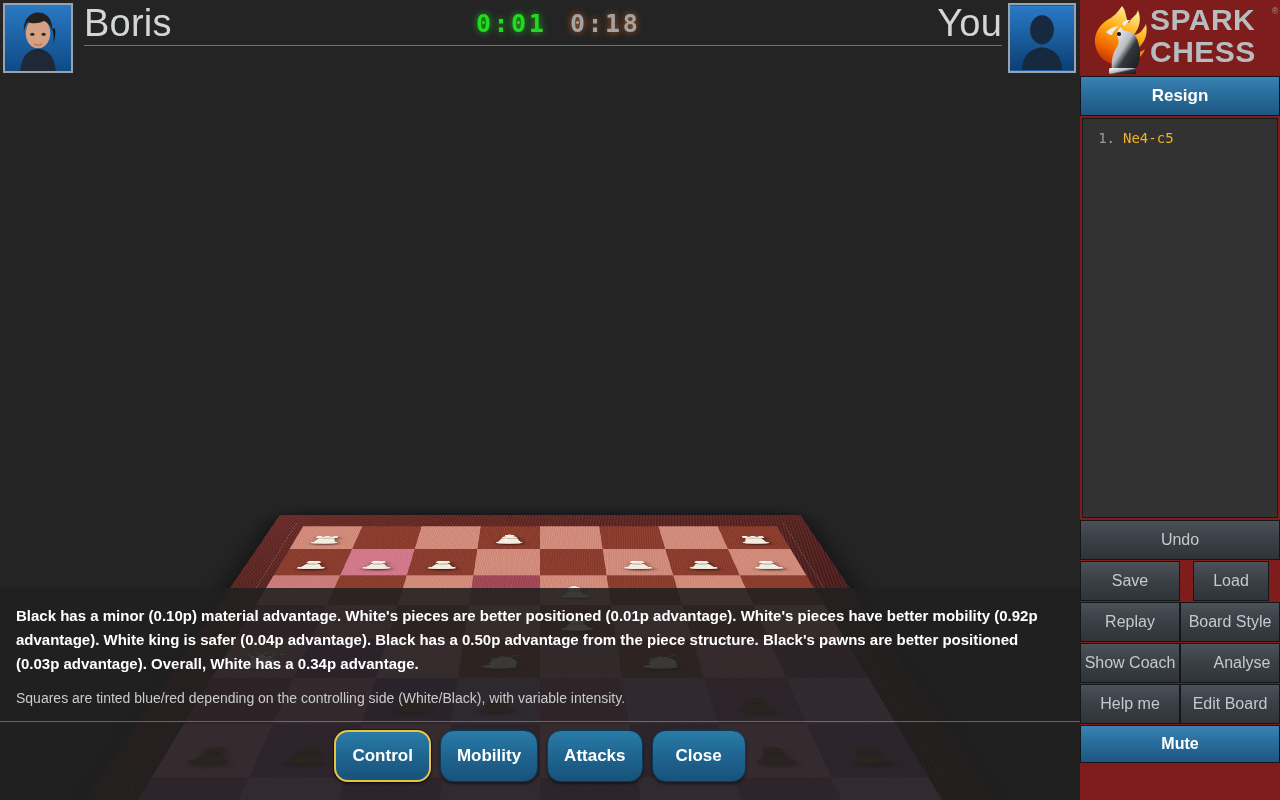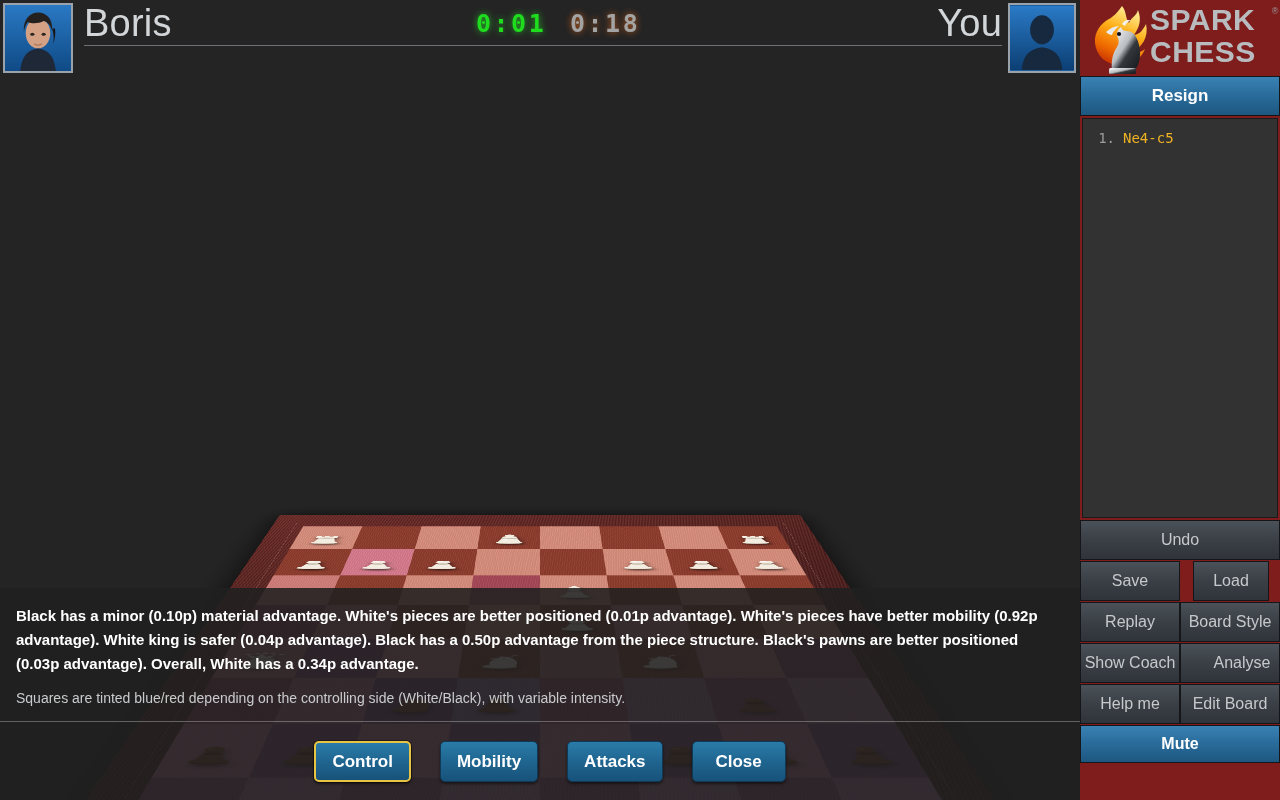--- a/index.html
+++ b/index.html
@@ -167,30 +167,29 @@
     position: absolute; left: 0; bottom: 78px;
     width: 1080px; height: 1px;
     background: rgba(190,190,190,.42);
   }
   #analysis-buttons {
     position: absolute; left: 0; bottom: 18px;
     width: 1080px;
     display: flex; justify-content: center; gap: 9px;
   }
   .abtn {
-    height: 41px; min-width: 94px;
+    height: 52px; min-width: 94px;
     padding: 0 16px;
     border: 1px solid #0e3a57;
-    border-radius: 5px;
+    border-radius: 14px;
     background: linear-gradient(180deg, #2a7ba8 0%, #1f6590 50%, #17527a 100%);
     color: #ffffff; font-size: 17px; font-weight: 700;
     font-family: "Liberation Sans", sans-serif;
     cursor: pointer;
     box-shadow: 0 2px 3px rgba(0,0,0,.5);
-    margin-left: 20px;
   }
   .abtn.selected {
     border: 2px solid #e8c445;
     box-shadow: 0 0 0 1px rgba(0,0,0,.4), 0 2px 3px rgba(0,0,0,.5);
   }
 
   
   #sidebar {
     position: absolute; left: 1080px; top: 0;
     width: 200px; height: 800px;

